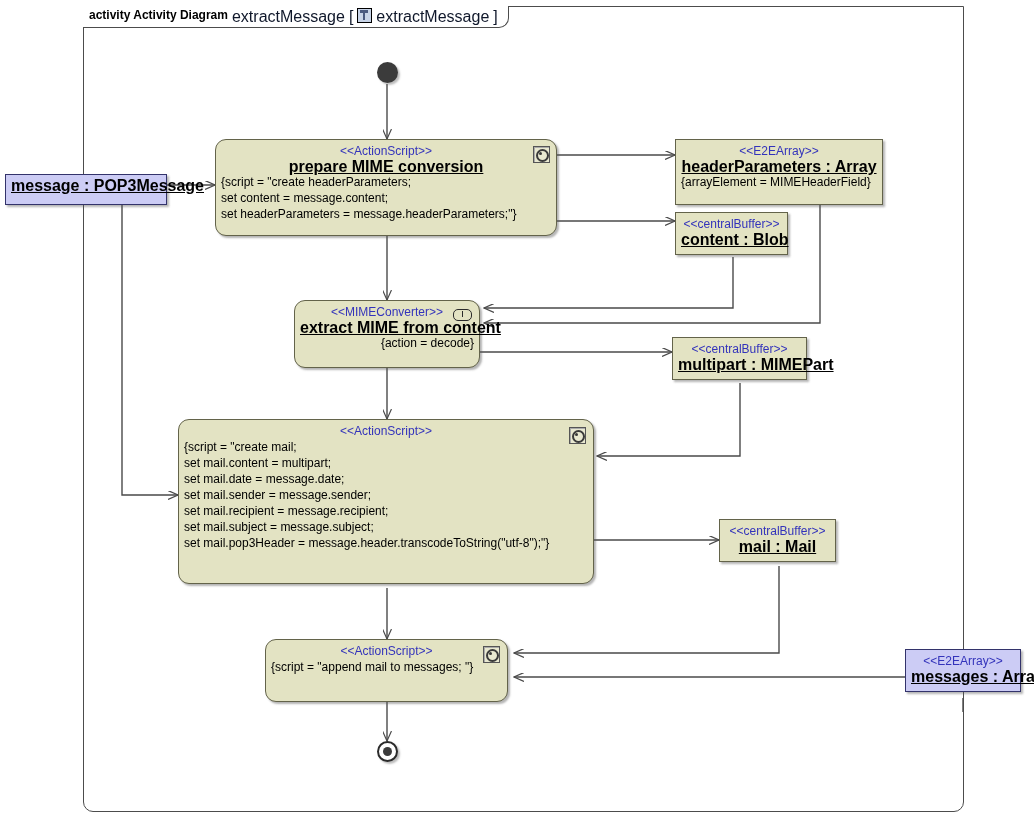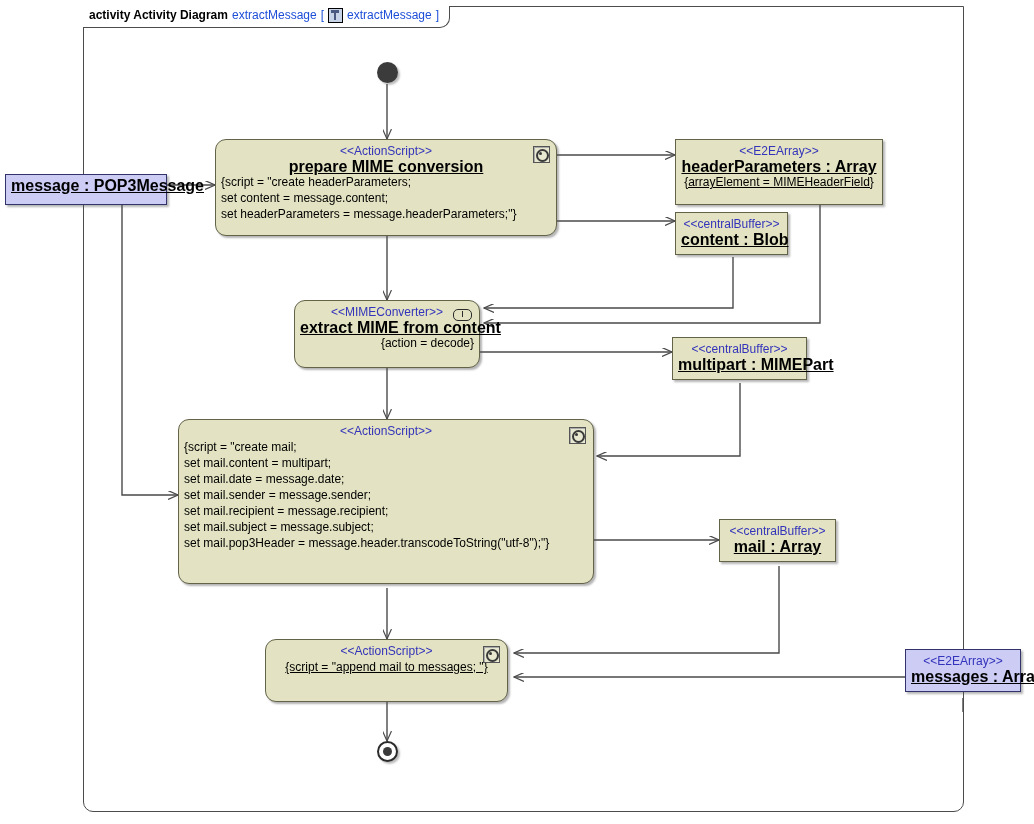--- a/index.html
+++ b/index.html
@@ -11,42 +11,42 @@
   .frame{position:absolute;left:83px;top:6px;width:881px;height:806px;
          border:1px solid #4c4c4c;border-radius:10px 0 10px 10px;
          box-sizing:border-box;background:transparent;}
   .frame-tab{position:absolute;left:83px;top:6px;height:22px;
              border:1px solid #4c4c4c;border-radius:0 0 10px 0;
              border-top:none;border-left:none;
              background:#ffffff;box-sizing:border-box;
              padding:2px 10px 0 6px;white-space:nowrap;
              display:flex;gap:4px;}
   .frame-tab .kw{font-size:12px;font-weight:bold;color:#000;}
-  .frame-tab .nm{font-size:12px;color:#1d4ed8;}
+  .frame-tab .nm{font-size:16px;color:#0f172a;}
   .tab-icon{display:inline-block;width:13px;height:13px;border:1px solid #000;
             background:#c8d4e8;position:relative;vertical-align:middle;}
   .tab-icon:before{content:"";position:absolute;left:2px;top:1px;width:8px;height:3px;
             background:#4a5a80;}
   .tab-icon:after{content:"";position:absolute;left:5px;top:4px;width:2px;height:7px;
             background:#4a5a80;}
 
   
   .node{position:absolute;box-sizing:border-box;
         background:#e3e3c3;border:1px solid #63634a;
         box-shadow:2px 2px 2px rgba(90,90,90,.45);}
   .node.rounded{border-radius:11px;}
   .node.pin{background:#ccccf5;border:1px solid #33336b;}
 
   .stereo{color:#3333bb;font-size:12px;text-align:center;
           line-height:15px;white-space:nowrap;}
   .nname{color:#000;font-size:16px;font-weight:bold;text-align:center;
          line-height:15px;white-space:nowrap;text-decoration:underline;}
   .body-txt{color:#000;font-size:12px;line-height:16px;white-space:pre;}
   .right-txt{text-align:right;}
-  .ctr{text-align:center;text-decoration:underline;}
+  .ctr{text-align:left;}
 
   .node .inner{padding:4px 5px 3px 5px;}
 
   
   .ic-script{position:absolute;width:15px;height:15px;
              border:1px solid #555;background:#e8e8d0;
              box-shadow:1px 1px 0 #aaa inset;}
   .ic-script:before{content:"";position:absolute;left:2px;top:2px;
              width:9px;height:9px;border:2px solid #3a3a3a;border-radius:50%;}
   .ic-script:after{content:"";position:absolute;left:5px;top:5px;
@@ -191,21 +191,21 @@
 set mail.recipient = message.recipient;
 set mail.subject = message.subject;
 set mail.pop3Header = message.header.transcodeToString("utf-8");"}</div>
     </div>
     <span class="ic-script" style="right:7px;top:7px;"></span>
   </div>
 
   <div class="node" style="left:719px;top:519px;width:117px;height:43px;">
     <div class="inner">
       <div class="stereo">&lt;&lt;centralBuffer&gt;&gt;</div>
-      <div class="nname">mail : Array</div>
+      <div class="nname">mail : Mail</div>
     </div>
   </div>
 
   <div class="node rounded" style="left:265px;top:639px;width:243px;height:63px;">
     <div class="inner">
       <div class="stereo">&lt;&lt;ActionScript&gt;&gt;</div>
       <div class="body-txt ctr">{script = "append mail to messages; "}</div>
     </div>
     <span class="ic-script" style="right:7px;top:6px;"></span>
   </div>

